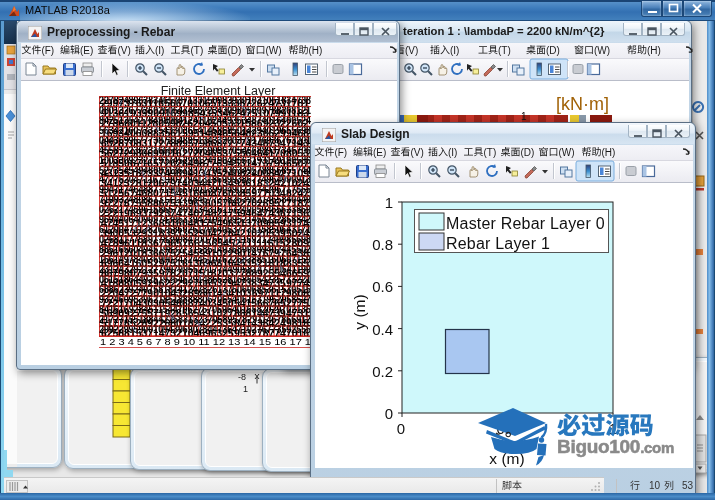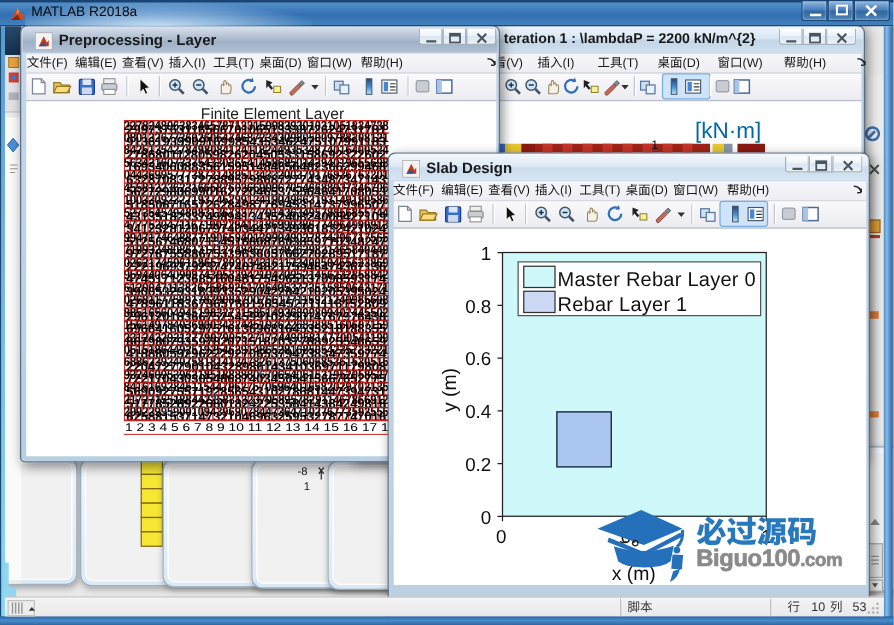--- a/index.html
+++ b/index.html
@@ -223,21 +223,21 @@
           <rect x="1.5" y="2" width="12" height="10.5" fill="#fff" stroke="#4a6a9a" stroke-width="1.2"></rect>
           <rect x="1.5" y="2" width="4" height="10.5" fill="#aac4e4"></rect>
         </g>
       </svg>
     </div>
     <div class="abs" style="z-index:2">
       <svg class="abs" style="left:684px;top:44px" width="12" height="12">
         <path d="M2 3 q5 0 6 5 M8 8 l-3.2 .2 M8 8 l-.2 -3.2" stroke="#222" stroke-width="1.3" fill="none"></path>
       </svg>
     </div>
-<div class="abs" style="left:556px;top:94px;font-size:18px;color:#0369a1;z-index:2;white-space:nowrap">[kN·m]</div>
+<div class="abs" style="left:556px;top:94px;font-size:18px;color:#a16207;z-index:2;white-space:nowrap">[kN·m]</div>
     <svg class="abs" style="left:370px;top:114px;z-index:2" width="250" height="9">
 <rect x="8" y="1" width="12" height="7" fill="#222"></rect>
       <rect x="27" y="1" width="7" height="7" fill="#3a6fc4"></rect>
 <rect x="34" y="1" width="13" height="7" fill="#e8c830"></rect>
       <rect x="47" y="1" width="11" height="7" fill="#8b1a10"></rect>
 <g fill="#a02318">
 <rect x="58" y="1" width="140" height="7"></rect>
 </g>
 <g fill="#c43428">
         <rect x="64" y="1" width="8" height="7"></rect>
@@ -254,21 +254,21 @@
 <rect x="220" y="1" width="22" height="7" fill="#8b1a10"></rect>
 </svg>
     <div class="abs" style="left:521px;top:111px;font-size:10px;color:#111;z-index:2">1</div>
     <div class="win" style="left:16px;top:20px;width:384px;height:350px;z-index:3;background:linear-gradient(180deg,#dceaf6,#c3d6e7 30px,#b9cfe2)">
       <div class="abs" style="left:1px;top:0px;right:1px;height:21px;border-radius:5px 5px 0 0;background:linear-gradient(180deg,#dbe3ee,#b4c2d3 40%,#a0b1c6 60%,#b2c0d2)"></div>
       <svg class="abs" style="left:11px;top:5px" width="14" height="14">
         <rect width="14" height="14" fill="#f4f4f4" stroke="#999" stroke-width="1"></rect>
         <path d="M3 11 L7 3 l2.5 5 l1.5 -2 v5 z" fill="#c03a1e"></path>
         <path d="M3 11 l4 -3.5 l2 3.5z" fill="#2a57a0"></path>
       </svg>
-      <div class="abs" style="left:30px;top:4px;font-size:12px;font-weight:600;color:#1a1a1a;white-space:nowrap">Preprocessing - Layer</div>
+      <div class="abs" style="left:30px;top:4px;font-size:12px;font-weight:600;color:#1a1a1a;white-space:nowrap">Preprocessing - Rebar</div>
       <div class="tbtn" style="left:318px;top:2px;height:13px">
         <div style="width:19px;border-radius:0 0 0 3px"><svg width="18" height="11">
             <path d="M5 8 h8" stroke="#4a5560" stroke-width="1.8"></path>
           </svg></div>
         <div style="width:19px"><svg width="18" height="11">
             <rect x="5" y="2" width="8" height="7" fill="none" stroke="#4a5560" stroke-width="1.4"></rect>
             <rect x="5" y="2" width="8" height="2.2" fill="#4a5560"></rect>
           </svg></div>
         <div style="width:24px;border-radius:0 0 3px 0"><svg width="24" height="11">
             <path d="M8 2 l7 7 m0 -7 l-7 7" stroke="#4a5560" stroke-width="1.7"></path>
@@ -905,21 +905,21 @@
     <div class="abs" style="left:683px;top:1px;width:29px;height:16px;z-index:11;border-radius:0 0 3px 0;background:linear-gradient(180deg,#8fb6de,#4a80ba 45%,#3268a2 55%,#4a82b8);border:1px solid #1c4878;border-top:none;box-shadow:inset 0 0 2px rgba(255,255,255,.7)">
       <svg width="27" height="14" style="display:block">
         <path d="M9 3.5 l8 8 m0 -8 l-8 8" stroke="#fff" stroke-width="2"></path>
       </svg>
     </div>
     <div class="abs" style="left:0;top:21px;width:4px;height:479px;z-index:10;background:linear-gradient(180deg,#5b9bd0,#7cc4e8 60%,#8ed8f2);border-left:1px solid #1a4a74"></div>
     <div class="abs" style="left:707px;top:21px;width:8px;height:479px;z-index:10;background:linear-gradient(90deg,#4d8cc8,#85bce8 35%,#4d86c0 75%,#2f649e);border-right:1px solid #1a4a74"></div>
     <div class="abs" style="left:0;top:493px;width:715px;height:7px;z-index:10;background:linear-gradient(180deg,#2a66a4,#4a8cc8 50%,#2d68a6)"></div>
     <div class="abs" style="left:4px;top:450px;width:3px;height:43px;z-index:10;background:#90d8f0"></div>
     <div class="abs" style="left:4px;top:470px;width:9px;height:8px;z-index:9;background:#90d8f0"></div>
-    <div class="abs" style="left:4px;top:477px;width:703px;height:16px;z-index:10;background:linear-gradient(180deg,#f4f4f4,#e9e9e9);border-top:1px solid #c9c9c9">
+    <div class="abs" style="left:4px;top:477px;width:600px;height:16px;z-index:10;background:linear-gradient(180deg,#f4f4f4,#e9e9e9);border-top:1px solid #c9c9c9">
       <div class="abs" style="left:2px;top:2px;width:22px;height:13px;background:#ededed;border:1px solid #c2c2c2"></div>
       <svg class="abs" style="left:2px;top:2px" width="24" height="13">
         <path d="M4 2 v9 M6.5 2 v9 M9 2 v9 M11.5 2 v9" stroke="#9a9a9a" stroke-width="1.2"></path>
         <path d="M17 8.5 l2.5 -3 l2.5 3 z" fill="#333"></path>
       </svg>
       <div class="abs" style="left:492px;top:1px;width:1px;height:14px;background:#c2c2c2"></div>
       <div class="abs" style="left:612px;top:1px;width:1px;height:14px;background:#c2c2c2"></div>
       <svg class="abs" style="left:492px;top:0" width="60" height="16">
         <use href="#g811a" transform="translate(6.0,11.0) scale(0.0100,-0.0100)" fill="#333"></use>
         <use href="#g672c" transform="translate(16.0,11.0) scale(0.0100,-0.0100)" fill="#333"></use>

